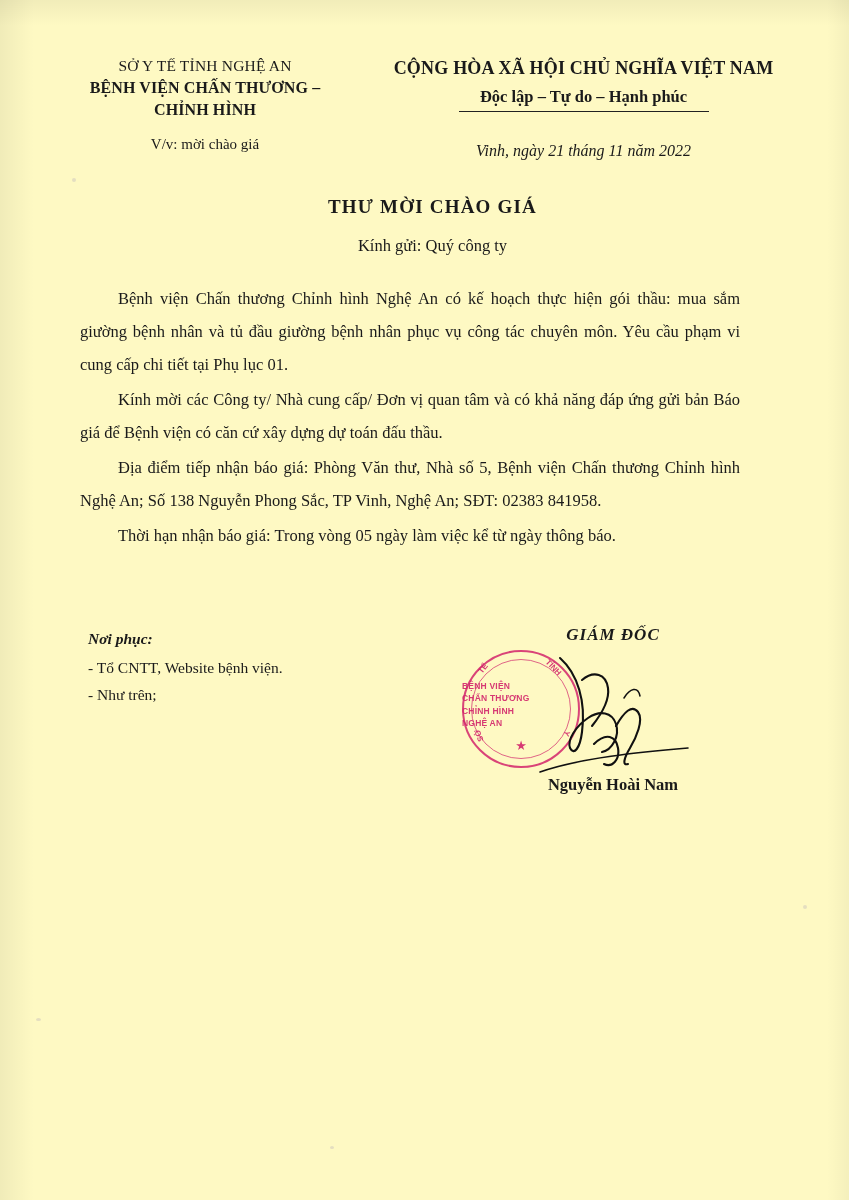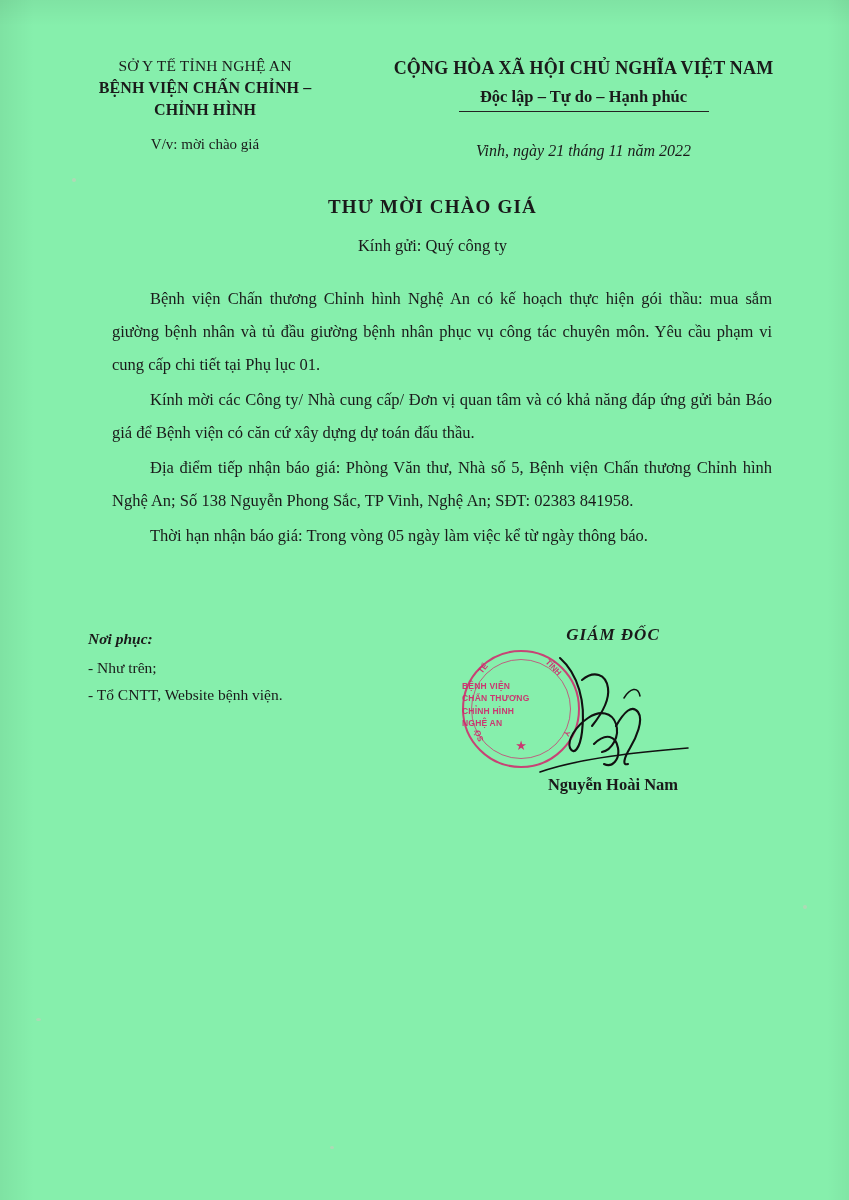--- a/index.html
+++ b/index.html
@@ -11,21 +11,21 @@
     width: 849px;
     height: 1200px;
     position: relative;
     font-family: "Liberation Serif", serif;
     color: #1a1a1a;
     overflow: hidden;
   }
   .page {
     position: absolute;
     inset: 0;
-    background: #86efac;
+    background: #fef9c3;
   }
   
   .scan-shade-left {
     position: absolute;
     left: 0; top: 0; bottom: 0; width: 34px;
     background: linear-gradient(to right, rgba(0,0,0,0.055), rgba(0,0,0,0));
     pointer-events: none;
   }
   .scan-shade-top {
     position: absolute;
@@ -119,21 +119,21 @@
   }
   .salutation {
     margin-top: 18px;
     font-size: 16.5px;
   }
 
   
   .body-text {
     position: absolute;
     top: 282px;
-    left: 112px;
+    left: 80px;
     width: 660px;
     font-size: 16.5px;
     line-height: 2.0;
     text-align: justify;
   }
   .body-text p {
     margin: 0 0 2px 0;
     text-indent: 38px;
   }
 
@@ -253,21 +253,21 @@
 
   <div class="speck" style="left:72px;top:178px;width:4px;height:4px;"></div>
   <div class="speck" style="left:36px;top:1018px;width:5px;height:3px;"></div>
   <div class="speck" style="left:330px;top:1146px;width:4px;height:3px;"></div>
   <div class="speck" style="left:803px;top:905px;width:4px;height:4px;"></div>
 
   <div class="header">
     <div class="hdr-left">
       <div class="org1">SỞ Y TẾ TỈNH NGHỆ AN</div>
       <div class="org2">
-        <span class="l1">BỆNH VIỆN CHẤN CHỈNH –</span>
+        <span class="l1">BỆNH VIỆN CHẤN THƯƠNG –</span>
         <span class="l2">CHỈNH HÌNH</span>
       </div>
       <div class="vv">V/v: mời chào giá</div>
     </div>
     <div class="hdr-right">
       <div class="nation">CỘNG HÒA XÃ HỘI CHỦ NGHĨA VIỆT NAM</div>
       <div class="motto">Độc lập – Tự do – Hạnh phúc</div>
       <div class="motto-rule"></div>
       <div class="place-date">Vinh, ngày 21 tháng 11 năm 2022</div>
     </div>
@@ -281,22 +281,22 @@
   <div class="body-text">
     <p>Bệnh viện Chấn thương Chỉnh hình Nghệ An có kế hoạch thực hiện gói thầu: mua sắm giường bệnh nhân và tủ đầu giường bệnh nhân phục vụ công tác chuyên môn. Yêu cầu phạm vi cung cấp chi tiết tại Phụ lục 01.</p>
     <p>Kính mời các Công ty/ Nhà cung cấp/ Đơn vị quan tâm và có khả năng đáp ứng gửi bản Báo giá để Bệnh viện có căn cứ xây dựng dự toán đấu thầu.</p>
     <p>Địa điểm tiếp nhận báo giá: Phòng Văn thư, Nhà số 5, Bệnh viện Chấn thương Chỉnh hình Nghệ An; Số 138 Nguyễn Phong Sắc, TP Vinh, Nghệ An; SĐT: 02383 841958.</p>
     <p>Thời hạn nhận báo giá: Trong vòng 05 ngày làm việc kể từ ngày thông báo.</p>
   </div>
 
   <div class="footer">
     <div class="recipients">
       <div class="ttl">Nơi phục:</div>
+      <div>- Tổ CNTT, Website bệnh viện.</div>
       <div>- Như trên;</div>
-      <div>- Tổ CNTT, Website bệnh viện.</div>
     </div>
     <div class="sign-block">
       <div class="sign-title">GIÁM ĐỐC</div>
       <div class="sign-name">Nguyễn Hoài Nam</div>
     </div>
   </div>
 
   <div class="stamp">
     <div class="ring"></div>
     <div class="ring inner"></div>

